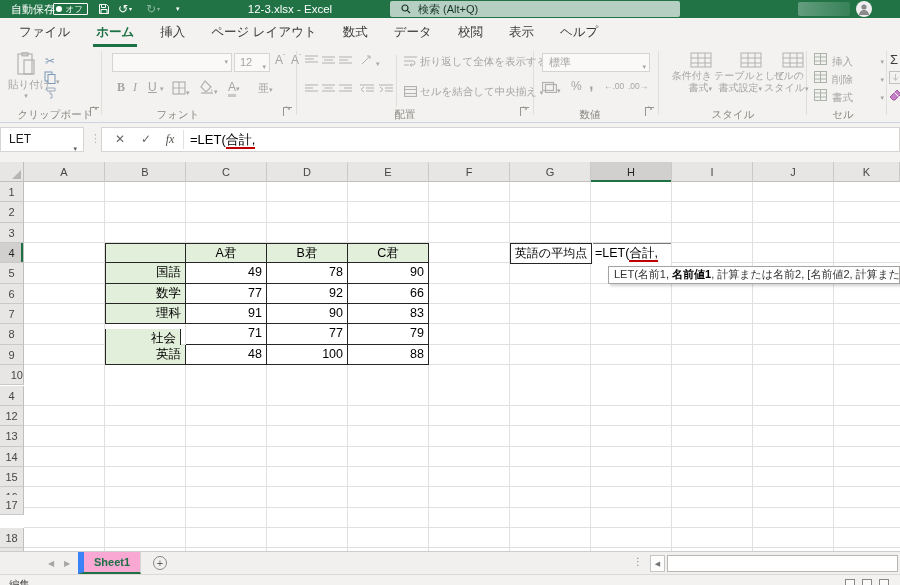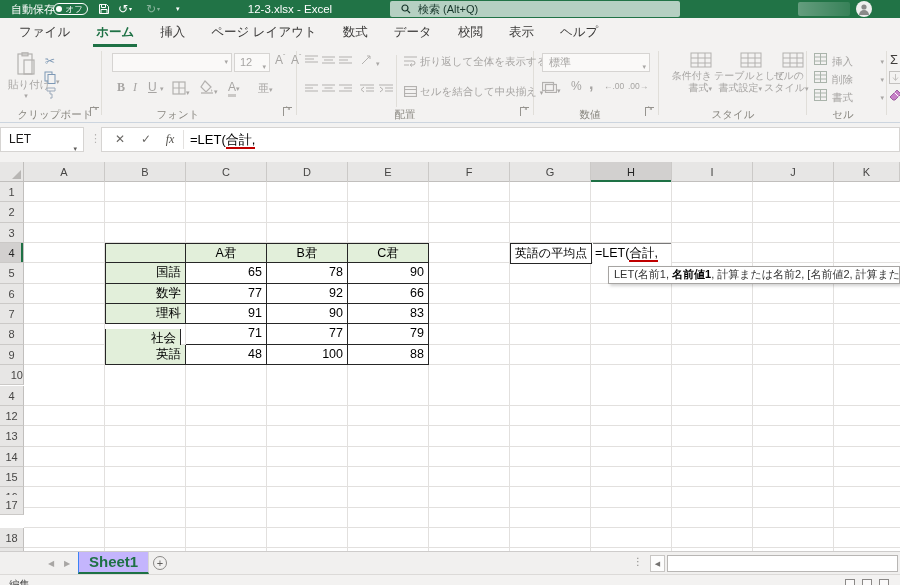--- a/index.html
+++ b/index.html
@@ -3,21 +3,21 @@
 <meta charset="utf-8">
 <style>
   * { box-sizing: border-box; margin: 0; padding: 0; }
   html,body { width:900px; height:585px; overflow:hidden; }
   body { font-family:"Liberation Sans","DejaVu Sans",sans-serif; background:#f3f2f1; position:relative; }
   .abs { position:absolute; }
 
   
   #titlebar { position:absolute; top:0; left:0; width:900px; height:18px; background:#217346; color:#fff; font-size:11px; }
   #autosave-label { position:absolute; left:11px; top:0; line-height:18px; }
-  #autosave-toggle { position:absolute; left:53px; top:3px; width:35px; height:12px; border:1px solid #fff; border-radius:6px; }
+  #autosave-toggle { position:absolute; left:53px; top:3px; width:35px; height:12px; border:1px solid #fff; border-radius:1px; }
   #autosave-toggle .knob { position:absolute; left:2px; top:2px; width:6px; height:6px; border-radius:50%; background:#fff; }
   #autosave-toggle .state { position:absolute; right:4px; top:0; font-size:8.5px; line-height:11px; color:#fff; }
   .qat-btn { position:absolute; top:0; height:18px; line-height:18px; color:#fff; text-align:center; }
   #undo-btn { left:118px; font-size:12px; }
   #redo-btn { left:146px; font-size:12px; opacity:.45; }
   .qat-caret { font-size:6px; vertical-align:2px; margin-left:1px; }
   #qat-chevron { left:176px; font-size:7px; }
   #win-title { position:absolute; left:210px; width:160px; top:0; line-height:18px; text-align:center; font-size:11.5px; }
   #search-box { position:absolute; left:390px; top:1px; width:290px; height:16px; background:#b5d0c2; border-radius:2px; color:#16352a; font-size:11px; line-height:16px; }
   #search-box .mag { position:absolute; left:11px; top:3px; }
@@ -80,21 +80,21 @@
   .tcell.lbl { background:#e2efda; border-left:1px solid #262626; text-align:right; padding-right:4px;padding-left:28px; }
   .tcell.val { background:#fff; text-align:right; padding-right:4px; }
   #g4-cell { position:absolute; left:510px; top:81px; width:82px; height:21px; border:1px solid #262626; background:#fff; font-size:12px; line-height:19px; text-align:center; white-space:nowrap; }
   #h4-edit { position:absolute; left:593px; top:81px; width:78px; height:20px; background:#fff; border-top:1px solid #787878; font-size:12.5px; line-height:19px; padding-left:2px; white-space:nowrap; }
   #fn-tooltip { position:absolute; left:608px; top:104px; height:18px; max-width:292px; overflow:hidden; background:#fff; border:1px solid #a6a4a2; box-shadow:2px 2px 3px rgba(0,0,0,.18); font-size:11px; line-height:15px; color:#333; padding:0 5px; white-space:nowrap; }
   #fn-tooltip b { color:#000; }
 
   
   #tabbar { position:absolute; top:551px; left:0; width:900px; height:23px; background:#f1f0ef; border-top:1px solid #cecccb; }
   .navarr { position:absolute; top:7px; font-size:8px; color:#a8a6a4; }
-  #sheet-tab { position:absolute; left:78px; top:0; height:22px; min-width:58px; padding:0 10px; background:#c4b5fd; border-left:1px solid #3b82f6; border-right:1px solid #d8d6d4; border-bottom:2px solid #1e7145; color:#1e7145; font-size:15px; font-weight:600; line-height:20px; text-align:center; }
+  #sheet-tab { position:absolute; left:78px; top:0; height:22px; min-width:58px; padding:0 10px; background:#f9a8d4; border-left:6px solid #3b82f6; border-right:1px solid #d8d6d4; border-bottom:2px solid #1e7145; color:#1e7145; font-size:11px; font-weight:600; line-height:20px; text-align:center; }
   #add-sheet { position:absolute; left:153px; top:4px; width:14px; height:14px; border:1px solid #8a8886; border-radius:50%; color:#5f5d5b; font-size:11px; line-height:12px; text-align:center; }
   #tab-splitter { position:absolute; left:633px; top:4px; font-size:10px; color:#8a8886; letter-spacing:-2px; }
   #hscroll-left { position:absolute; left:650px; top:3px; width:15px; height:17px; background:#fdfdfd; border:1px solid #c8c6c4; color:#757371; font-size:7px; line-height:15px; text-align:center; }
   #hscroll-thumb { position:absolute; left:667px; top:3px; width:231px; height:17px; background:#fff; border:1px solid #b8b6b4; }
 
   
   #statusbar { position:absolute; top:574px; left:0; width:900px; height:11px; background:#f3f2f1; border-top:1px solid #dcdad8; }
   #status-mode { position:absolute; left:9px; top:3px; font-size:10.5px; color:#444; }
   .viewbtn { position:absolute; top:4px; width:10px; height:10px; border:1px solid #8a8886; background:#fbfafa; }
 </style>
@@ -368,21 +368,21 @@
       <div class="rowhead" style="top: 365.95px; height: 20.35px; line-height: 20.35px;">18</div>
       <div class="rowhead" style="top: 386.3px; height: 20.35px; line-height: 20.35px;">19</div>
     </div>
   <div id="corner-box"></div>
   <div id="table-layer">
       <div class="tcell hdr lbl" style="left: 105px; top: 81.05px; width: 81px; height: 20.35px;"></div>
       <div class="tcell hdr" style="left: 186px; top: 81.05px; width: 81px; height: 20.35px;">A君</div>
       <div class="tcell hdr" style="left: 267px; top: 81.05px; width: 81px; height: 20.35px;">B君</div>
       <div class="tcell hdr" style="left: 348px; top: 81.05px; width: 81px; height: 20.35px;">C君</div>
       <div class="tcell lbl" style="left: 105px; top: 101.4px; width: 81px; height: 20.35px;">国語</div>
-      <div class="tcell val" style="left: 186px; top: 101.4px; width: 81px; height: 20.35px;">65</div>
+      <div class="tcell val" style="left: 186px; top: 101.4px; width: 81px; height: 20.35px;">49</div>
       <div class="tcell val" style="left: 267px; top: 101.4px; width: 81px; height: 20.35px;">78</div>
       <div class="tcell val" style="left: 348px; top: 101.4px; width: 81px; height: 20.35px;">90</div>
       <div class="tcell lbl" style="left: 105px; top: 121.75px; width: 81px; height: 20.35px;">数学</div>
       <div class="tcell val" style="left: 186px; top: 121.75px; width: 81px; height: 20.35px;">77</div>
       <div class="tcell val" style="left: 267px; top: 121.75px; width: 81px; height: 20.35px;">92</div>
       <div class="tcell val" style="left: 348px; top: 121.75px; width: 81px; height: 20.35px;">66</div>
       <div class="tcell lbl" style="left: 105px; top: 142.1px; width: 81px; height: 20.35px;">理科</div>
       <div class="tcell val" style="left: 186px; top: 142.1px; width: 81px; height: 20.35px;">91</div>
       <div class="tcell val" style="left: 267px; top: 142.1px; width: 81px; height: 20.35px;">90</div>
       <div class="tcell val" style="left: 348px; top: 142.1px; width: 81px; height: 20.35px;">83</div>

